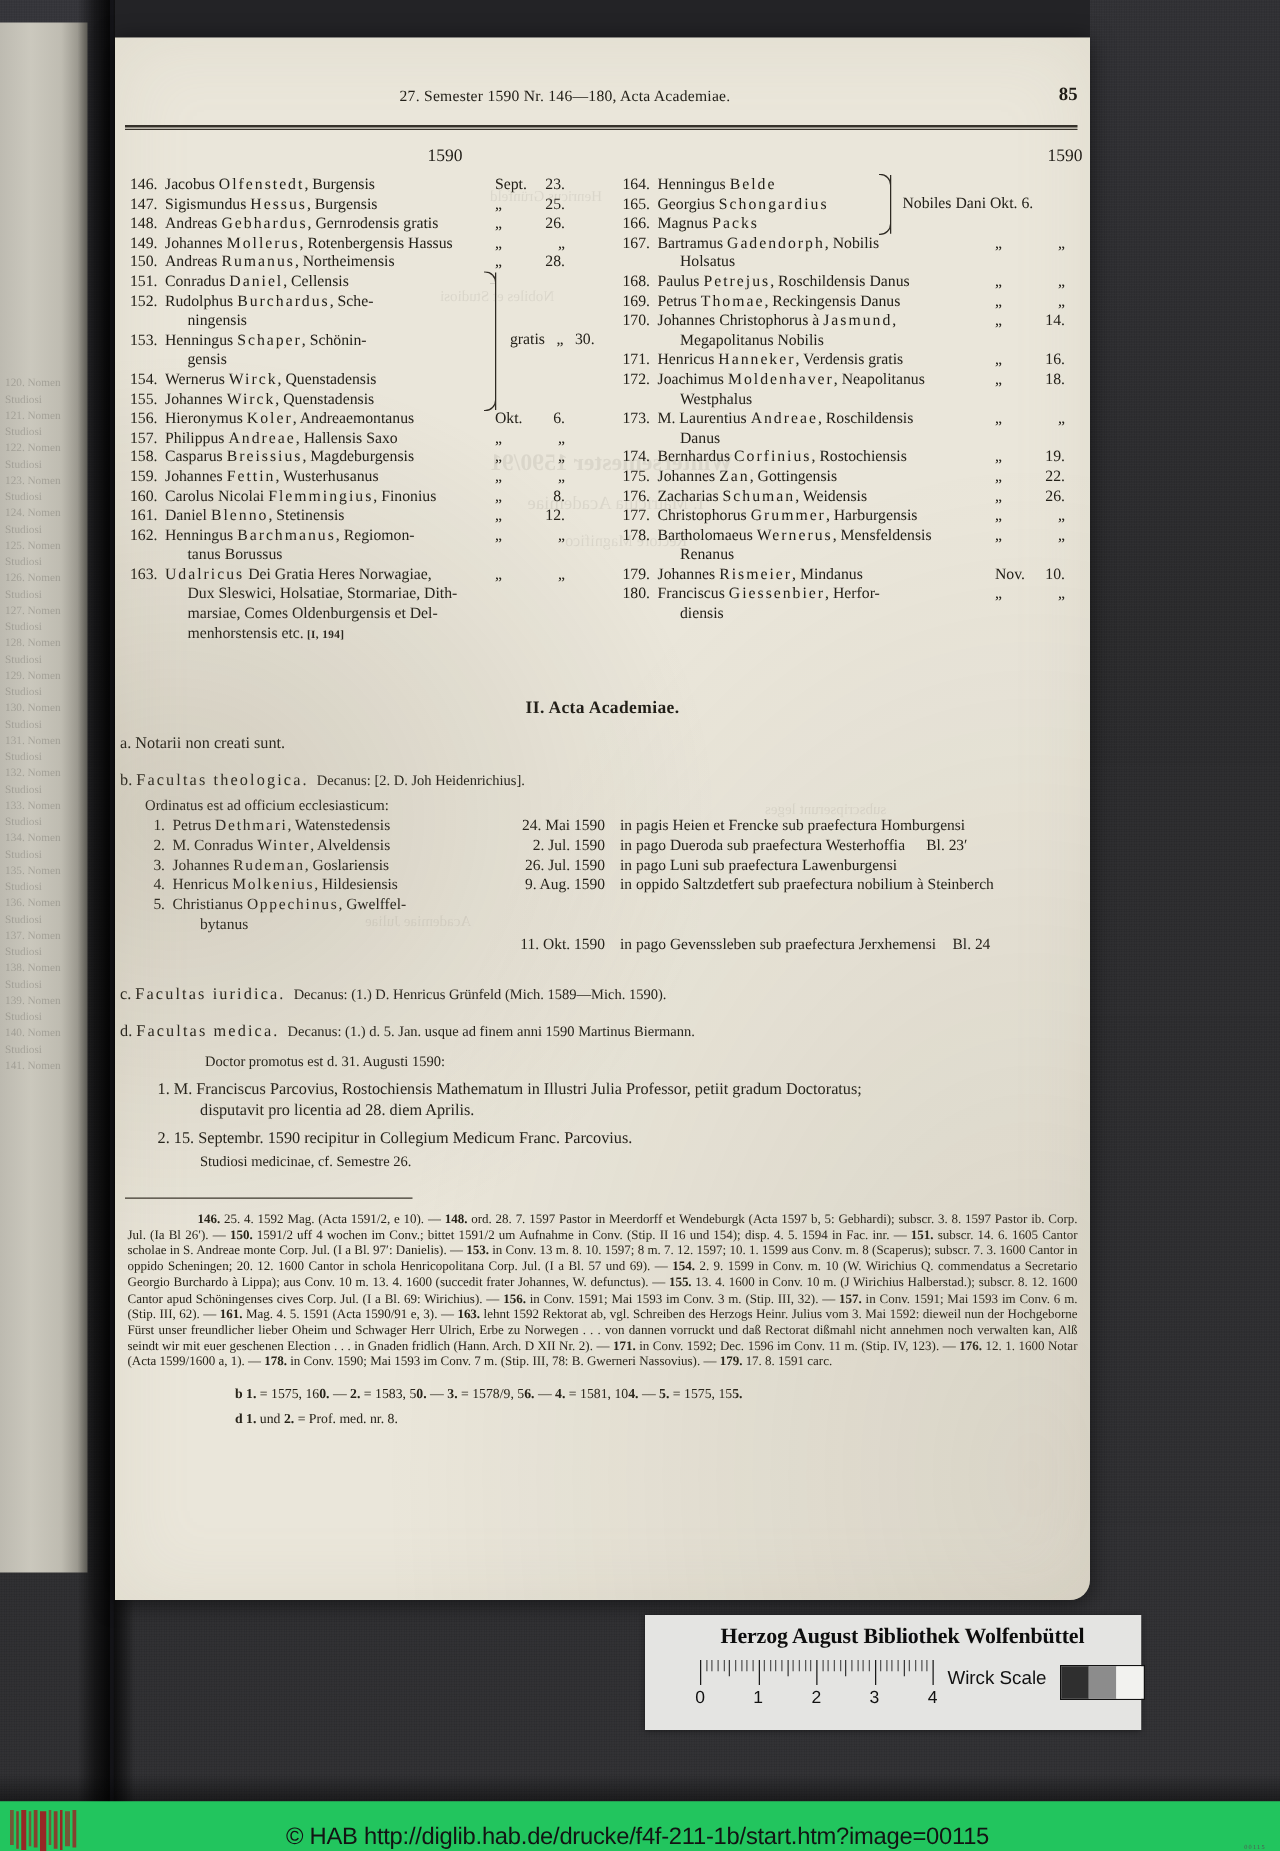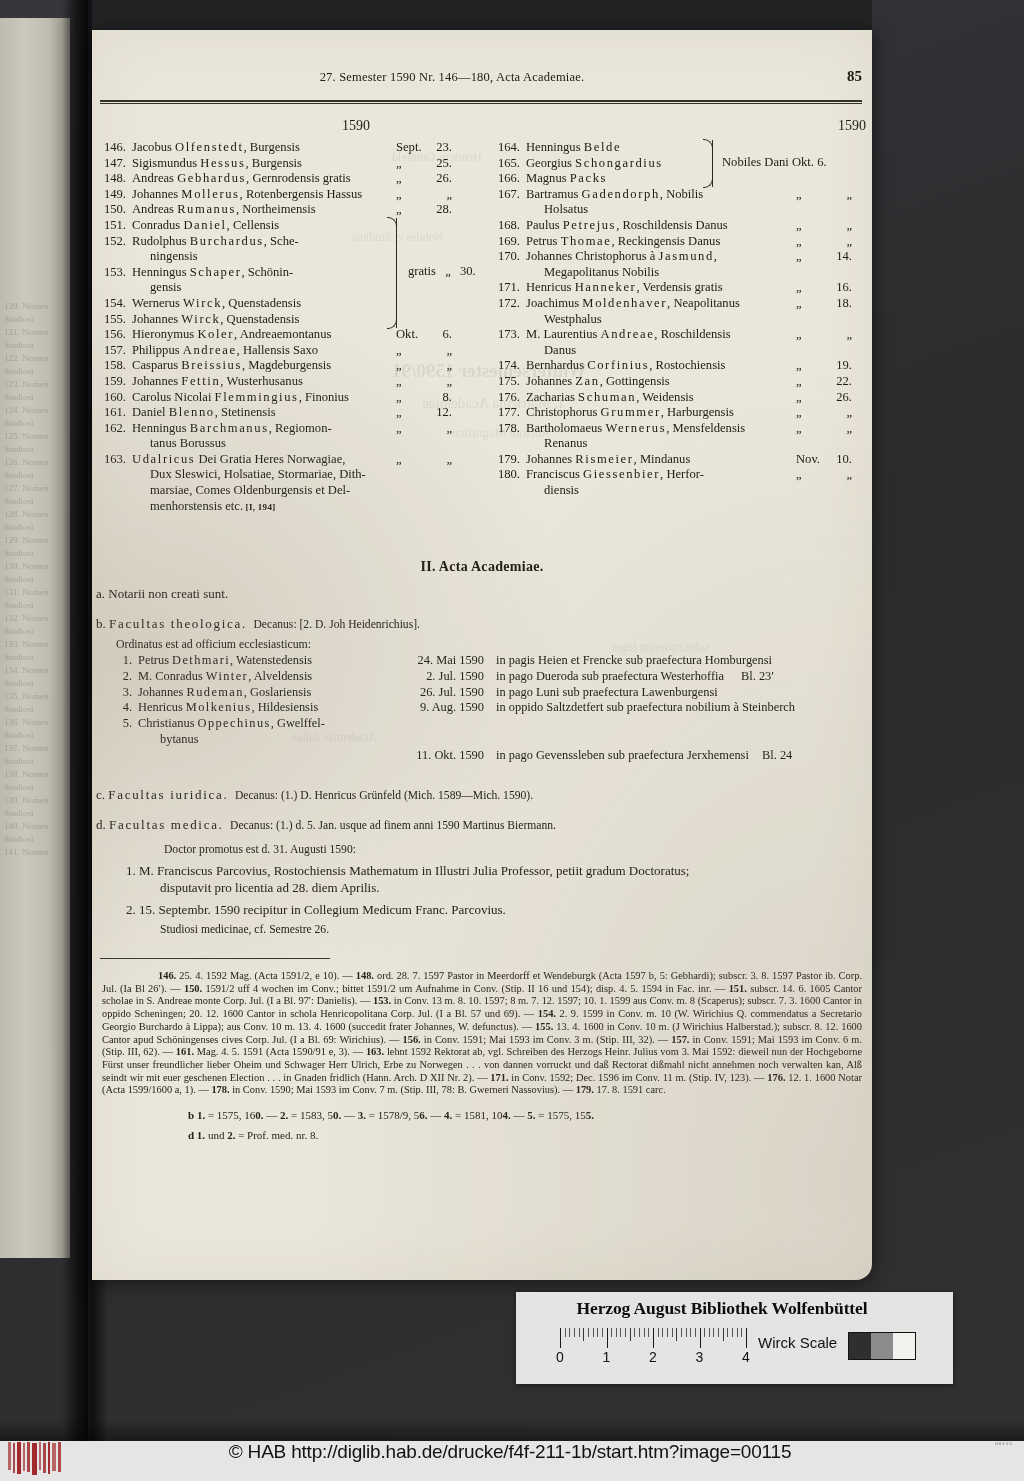--- a/index.html
+++ b/index.html
@@ -112,39 +112,39 @@
 
   
   .fn-rule{position:absolute;left:8px;width:230px;height:1.2px;background:#3b362d;}
   .fn{position:absolute;left:10px;width:760px;font-size:10.4px;line-height:12.7px;
     color:#272319;text-align:justify;}
   .fn b{font-weight:bold;}
   .fn-sum{position:absolute;left:96px;font-size:11px;line-height:17px;color:#272319;}
 
   
   #target{position:absolute;left:516px;top:1292px;width:397px;height:92px;
-    background:#e4e4e2;box-shadow:0 1px 5px rgba(0,0,0,.5);padding-left:40px;}
+    background:#e4e4e2;box-shadow:0 1px 5px rgba(0,0,0,.5);}
   #target .tg-title{position:absolute;left:0;top:6px;width:412px;text-align:center;
     font-family:"Liberation Serif",serif;font-weight:bold;font-size:17.5px;color:#0d0d0d;
     letter-spacing:-.1px;white-space:nowrap;}
   #ruler{position:absolute;left:44px;top:36px;width:186px;height:46px;}
   #ruler .ticks{position:absolute;left:0;top:0;width:186px;height:20px;}
   #ruler .ticks span{position:absolute;top:0;width:1px;background:#1a1a1a;}
   #ruler .nums{position:absolute;left:0;top:21px;width:186px;height:18px;
     font-family:"Liberation Sans",sans-serif;font-size:14px;color:#111;}
   #ruler .nums span{position:absolute;transform:translateX(-50%);}
   #gs-label{position:absolute;left:242px;top:42px;
     font-family:"Liberation Sans",sans-serif;font-size:15px;color:#111;}
   #gs-swatch{position:absolute;left:332px;top:40px;width:66px;height:26px;
     border:1.6px solid #111;display:flex;}
   #gs-swatch i{display:block;height:100%;}
 
   
-  #footer{position:absolute;left:0;bottom:0;width:1024px;height:40px;background:#e5e5e5;
-    display:flex;align-items:flex-start;}
+  #footer{position:absolute;left:0;bottom:0;width:1024px;height:40px;background:#22c55e;
+    display:flex;align-items:flex-end;}
   #footer .bc{width:72px;height:34px;margin-left:4px;position:relative;}
   #footer .bc span{position:absolute;top:2px;width:3px;height:30px;background:#9e1f22;}
   #footer .furl{flex:1;text-align:center;font-family:"Liberation Sans",sans-serif;
     font-size:19px;color:#131313;letter-spacing:-.2px;white-space:nowrap;
     margin-left:-40px;}
   #footer .fend{width:40px;font-size:5px;color:#555;text-align:center;letter-spacing:1px;}
   #footer-shadow{position:absolute;left:0;bottom:40px;width:1024px;height:22px;
     background:linear-gradient(180deg,rgba(0,0,0,0) 0%,rgba(0,0,0,.45) 100%);}
 </style>
 </head>

